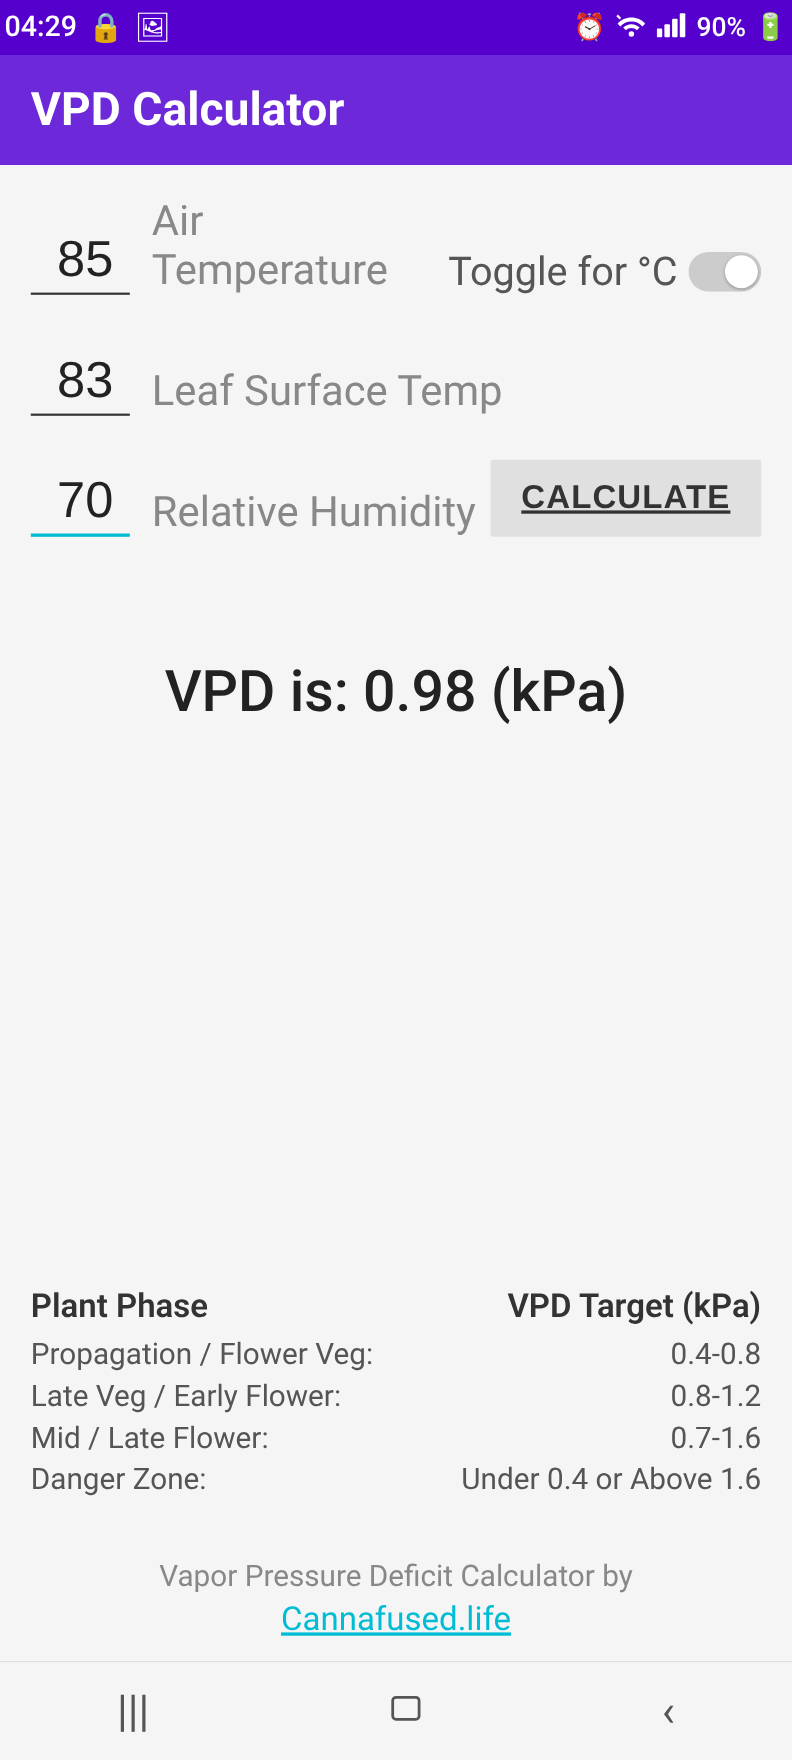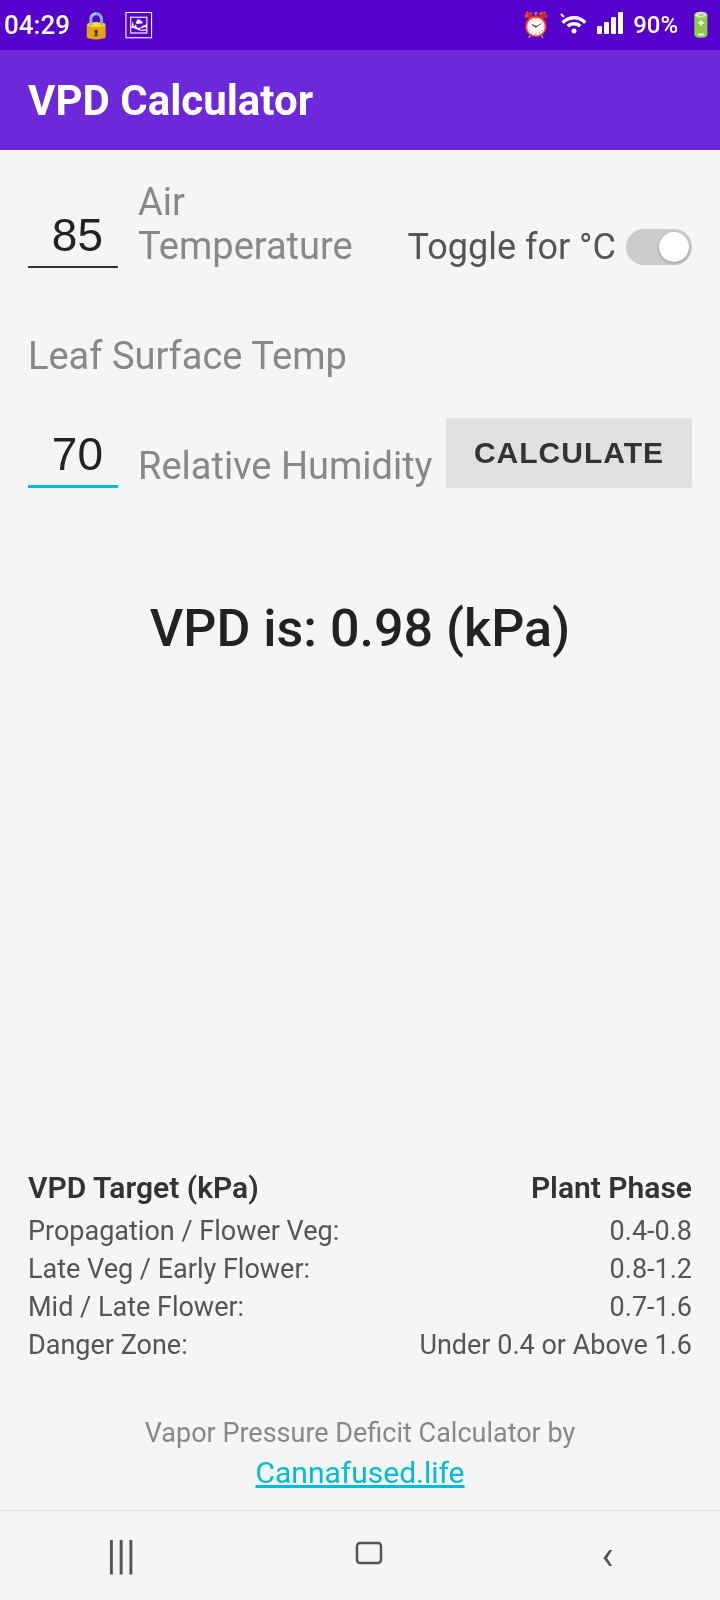--- a/index.html
+++ b/index.html
@@ -119,20 +119,21 @@
       background: #e0e0e0;
       border: none;
       padding: 18px 28px;
       font-size: 30px;
       font-weight: 700;
       color: #333;
       cursor: pointer;
       letter-spacing: 1px;
       text-transform: uppercase;
       border-radius: 2px;
+      text-decoration: underline;
     }
 
     
     .result-section {
       display: flex;
       justify-content: center;
       align-items: center;
       padding: 80px 0 60px 0;
     }
     .result-text {
@@ -248,41 +249,44 @@
       <input class="input-value" type="number" value="85" style="">
     </div>
     <span class="input-label">Air Temperature</span>
     <div class="toggle-wrap">
       <span class="toggle-label">Toggle for °C</span>
       <div class="toggle-switch"></div>
     </div>
   </div>
 
   <div class="input-row">
+    <div class="input-value-wrap">
+      <input class="input-value" type="number" value="83" style="">
+    </div>
     <span class="input-label">Leaf Surface Temp</span>
   </div>
 
   <div class="input-row">
     <div class="input-value-wrap teal-underline">
       <input class="input-value" type="number" value="70" style="">
     </div>
     <span class="input-label">Relative Humidity</span>
     <button class="calculate-btn">CALCULATE</button>
   </div>
 
   <div class="result-section">
     <span class="result-text">VPD is: 0.98 (kPa)</span>
   </div>
 
 </div>
 
 <div class="table-section">
   <div class="table-row-header">
+    <span class="table-col-header">Plant Phase</span>
     <span class="table-col-header">VPD Target (kPa)</span>
-    <span class="table-col-header">Plant Phase</span>
   </div>
 
   <div class="table-data-row">
     <span class="table-col-left">Propagation / Flower Veg:</span>
     <span class="table-col-right">0.4-0.8</span>
   </div>
   <div class="table-data-row">
     <span class="table-col-left">Late Veg / Early Flower:</span>
     <span class="table-col-right">0.8-1.2</span>
   </div>

